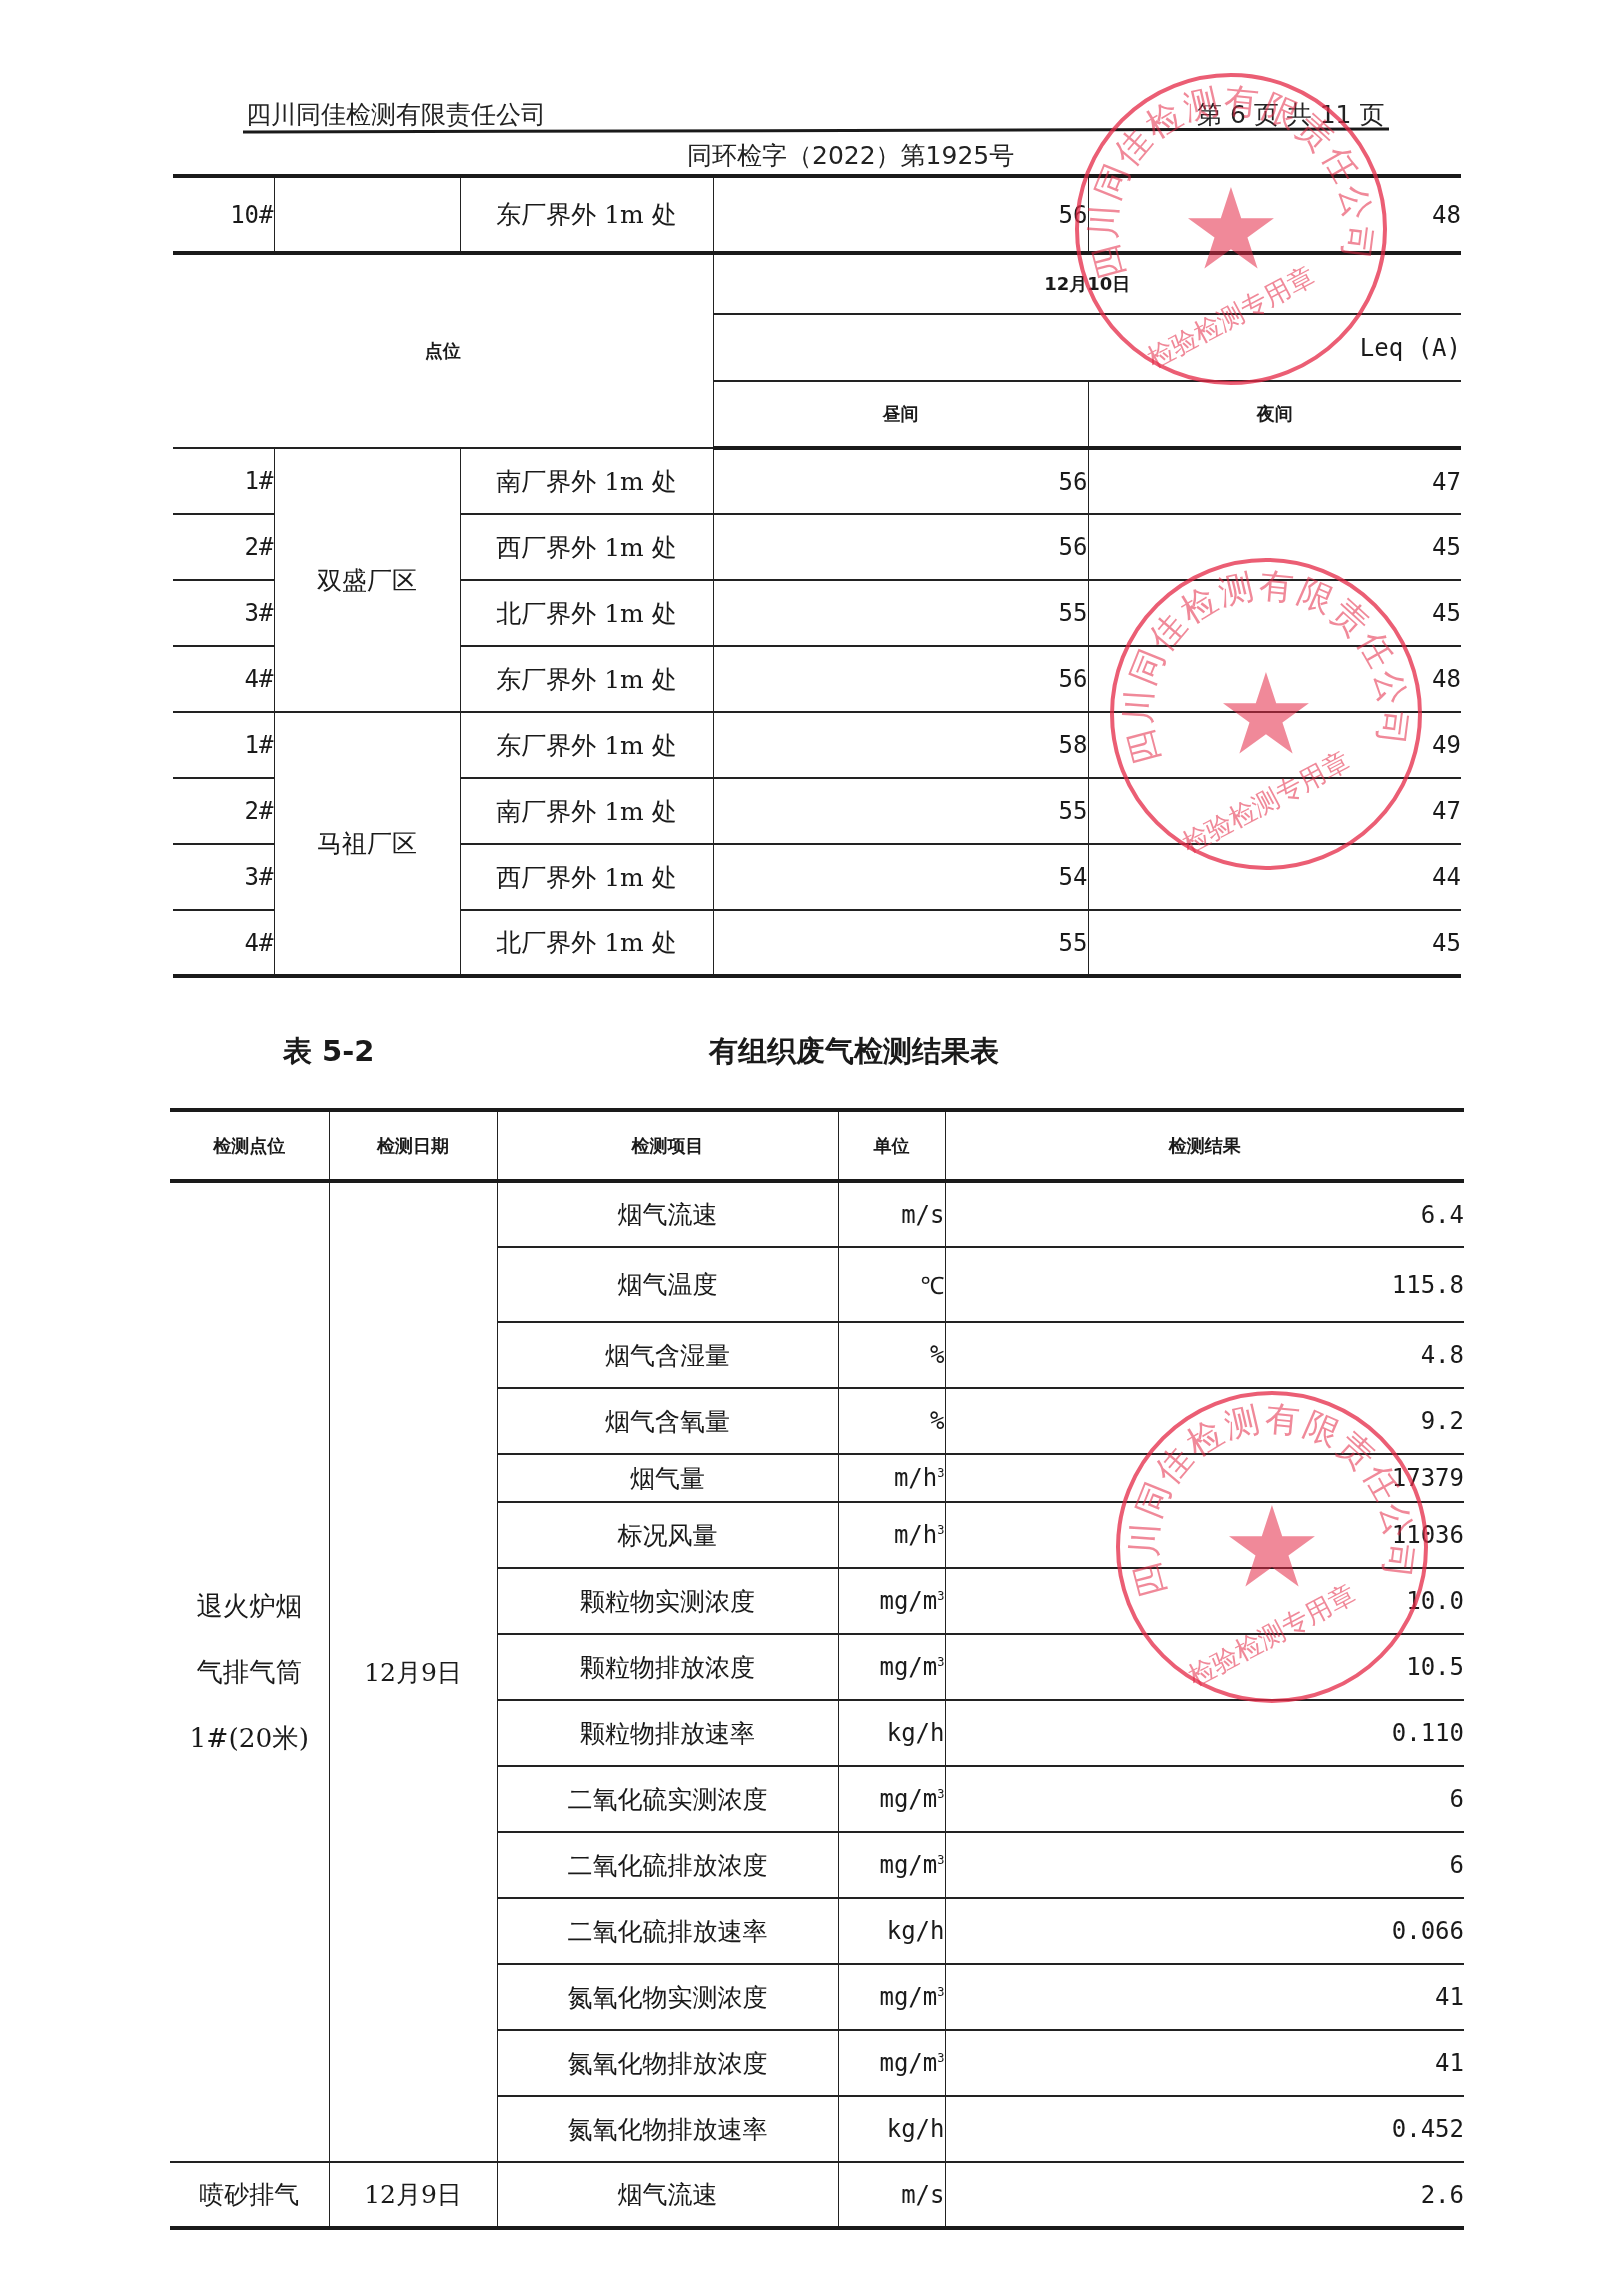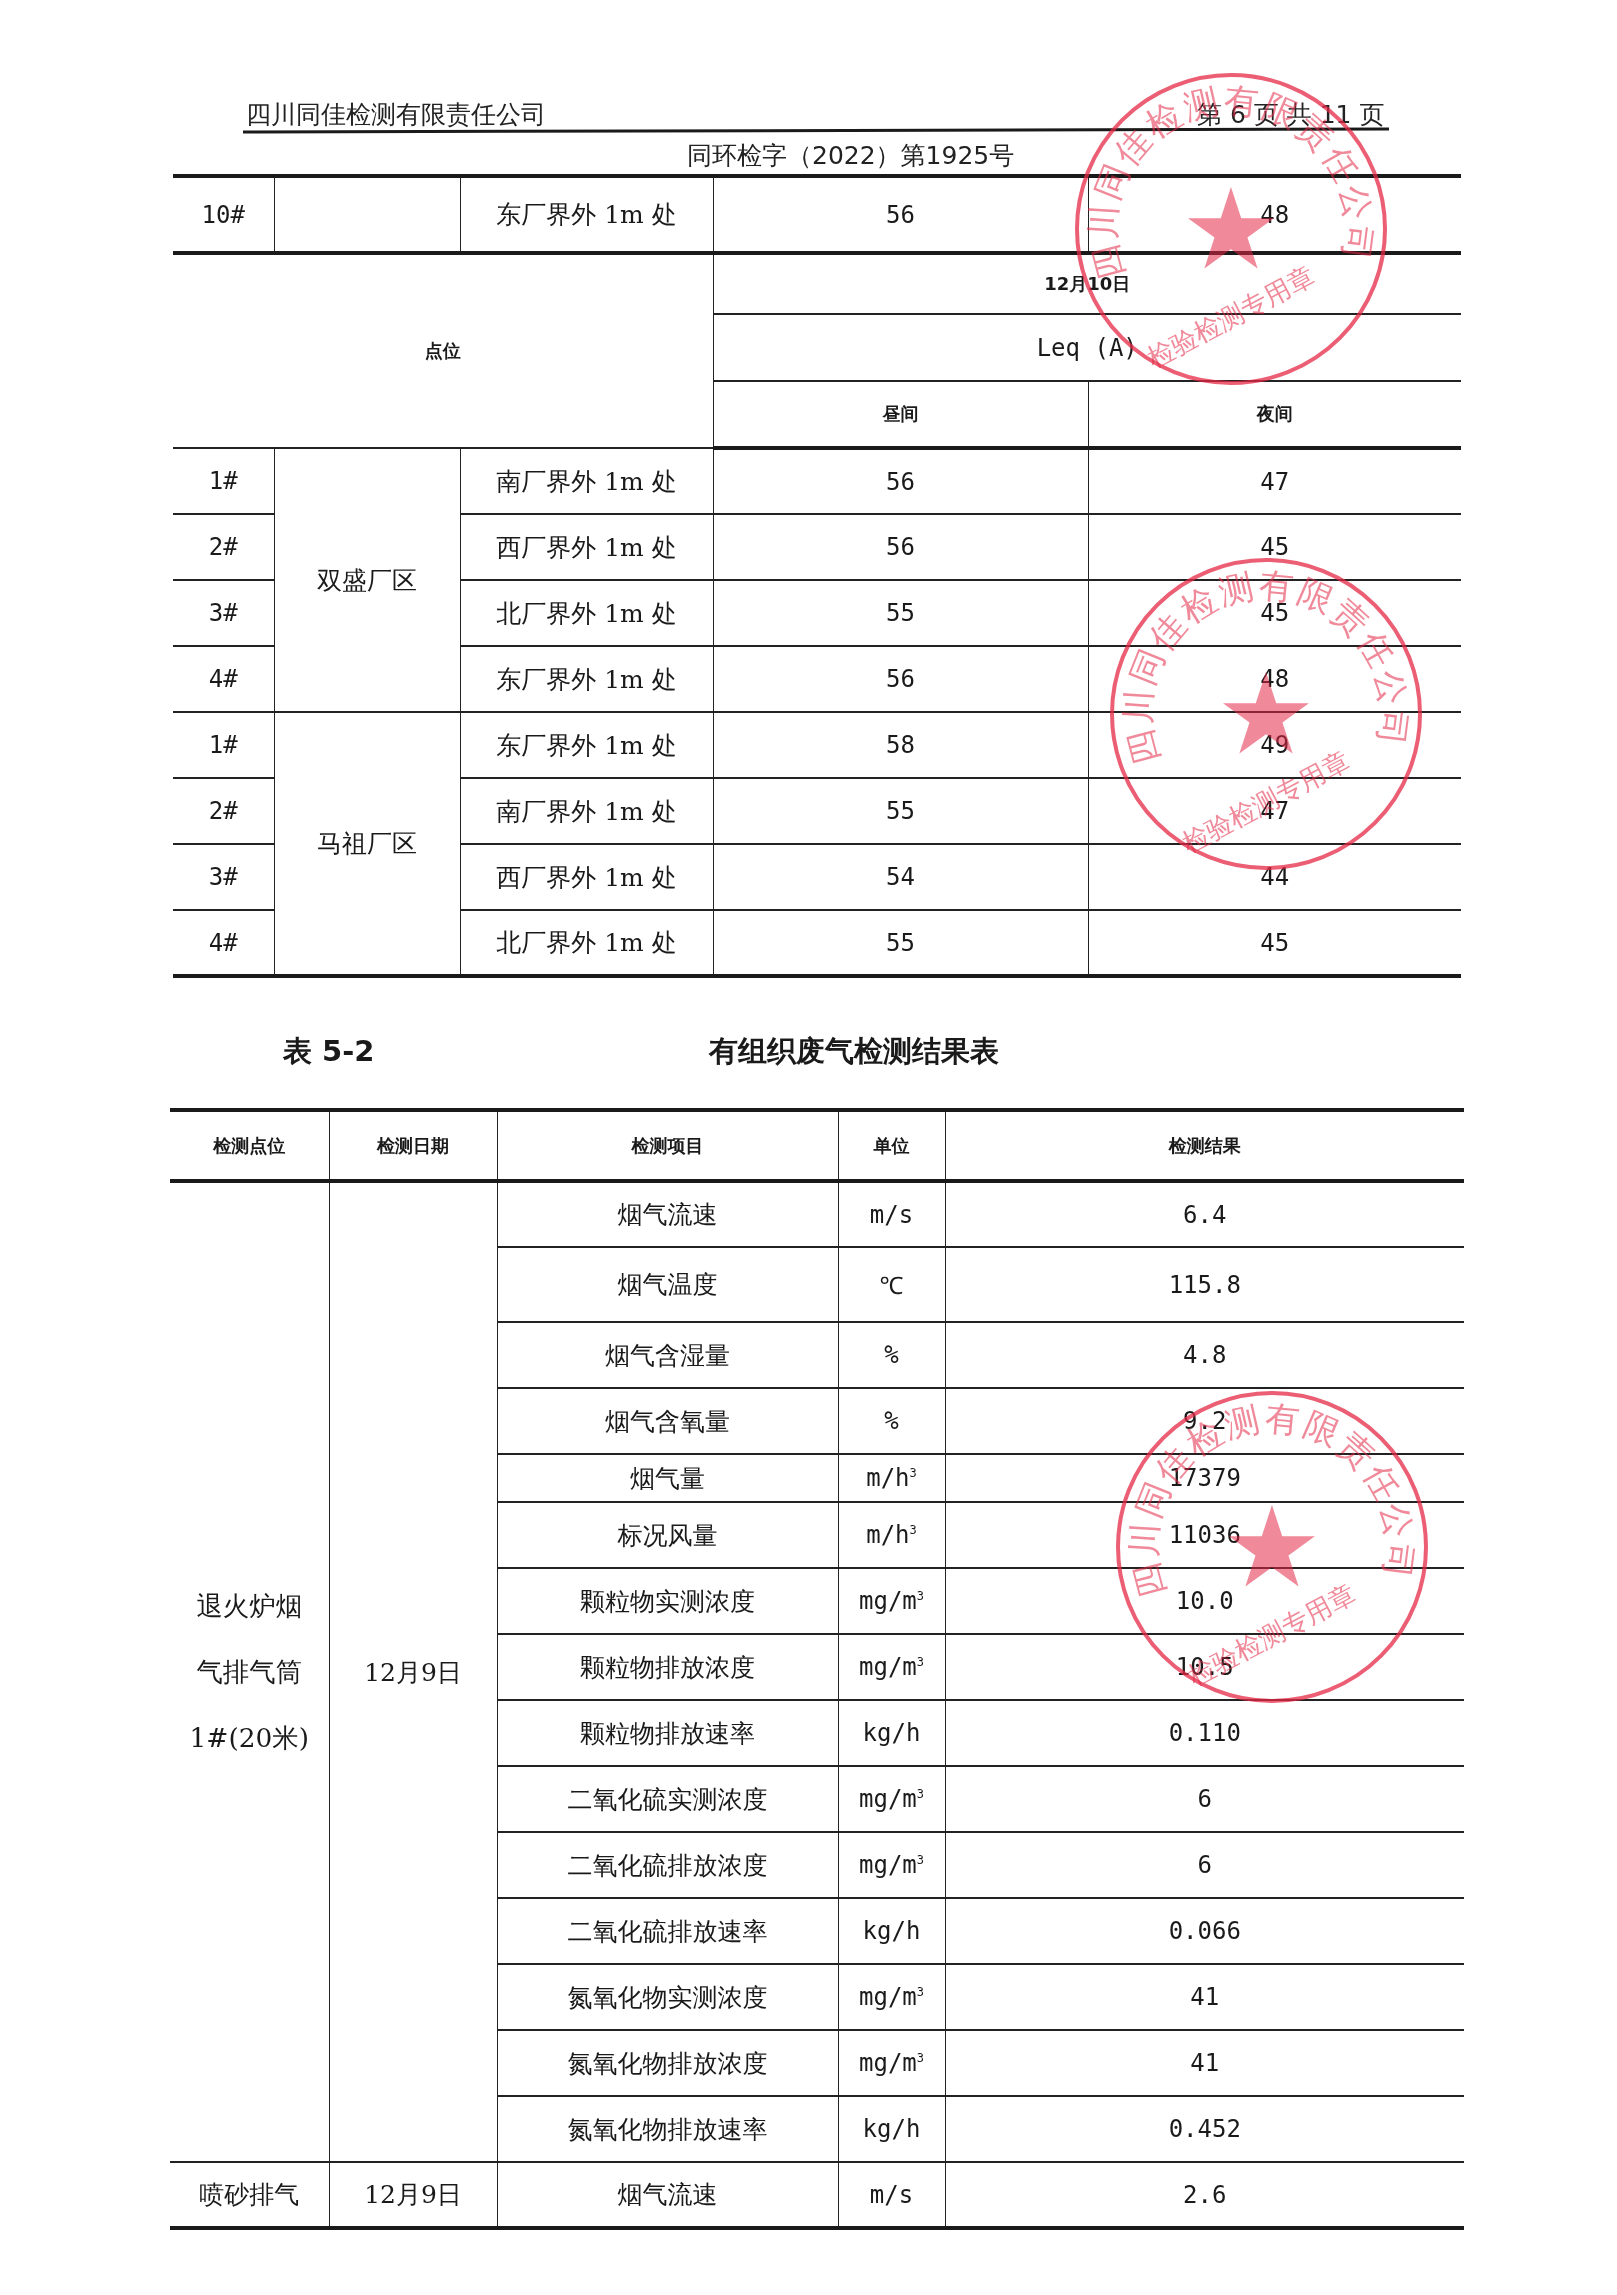--- a/index.html
+++ b/index.html
@@ -7,21 +7,21 @@
          font-family:"DejaVu Serif","Liberation Serif",serif; color:#1a1a1a; }
   .hdr { position:absolute; top:98px; font-size:25px; font-family:"DejaVu Sans","Liberation Sans",sans-serif; color:#222; }
   .hdr-rule { position:absolute; left:243px; top:129px; width:1146px; height:2.6px; background:#1a1a1a; transform:rotate(-0.15deg); }
   table { position:absolute; border-collapse:collapse; table-layout:fixed; }
   td, th { border-left:1.3px solid #222; border-right:1.3px solid #222; border-top:2px solid #222; border-bottom:2px solid #222;
            text-align:center; vertical-align:middle; padding:0; font-weight:normal; font-size:25px; }
   tr > :first-child { border-left:none; }
   tr > :last-child { border-right:none; }
   .thick-top td, .thick-top th { border-top:4.6px solid #1a1a1a; }
   .thick-bot td, .thick-bot th { border-bottom:4.6px solid #1a1a1a; }
-  .mono { font-family:"DejaVu Sans Mono","Liberation Mono",monospace; font-size:24px; }
+  .mono { font-family:"DejaVu Sans Mono","Liberation Mono",monospace; font-size:24px;text-align:right; }
   .bold { font-weight:bold; font-family:"DejaVu Sans","Liberation Sans",sans-serif; font-size:18px; }
   .caption { position:absolute; top:1032px; font-size:29px; font-weight:bold; font-family:"DejaVu Sans","Liberation Sans",sans-serif;margin-left:37px; }
   .vtext { line-height:66px; font-size:26.4px; }
   sup { font-size:12px; vertical-align:super; }
   .stamp { position:absolute; border:4.6px solid rgba(228,40,70,0.75); border-radius:50%; pointer-events:none; }
   .stamp .star { position:absolute; left:50%; top:50%; transform:translate(-50%,-50%); font-size:112px; color:rgba(228,40,70,0.55); line-height:1; }
   .stamp .arc { position:absolute; left:0; top:0; width:100%; height:100%; }
   .stamp .bottom-text { position:absolute; left:50%; bottom:46px; transform:translateX(-50%) rotate(-28deg); font-size:26.4px; color:rgba(228,40,70,0.55); white-space:nowrap; font-family:"DejaVu Sans",sans-serif; }
 </style>
 </head>

